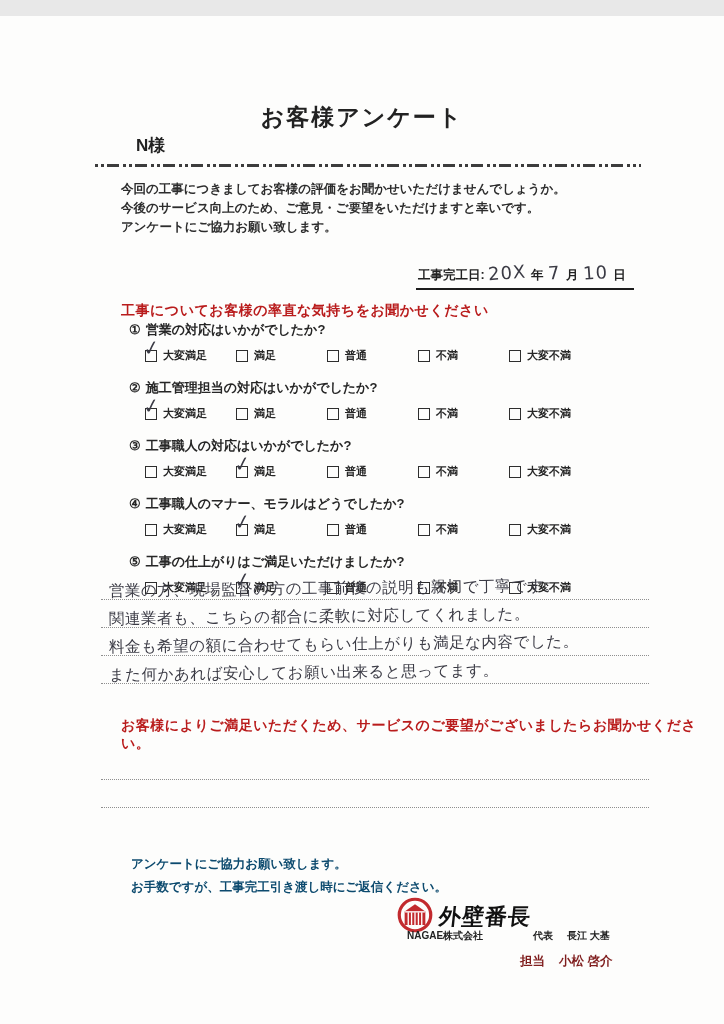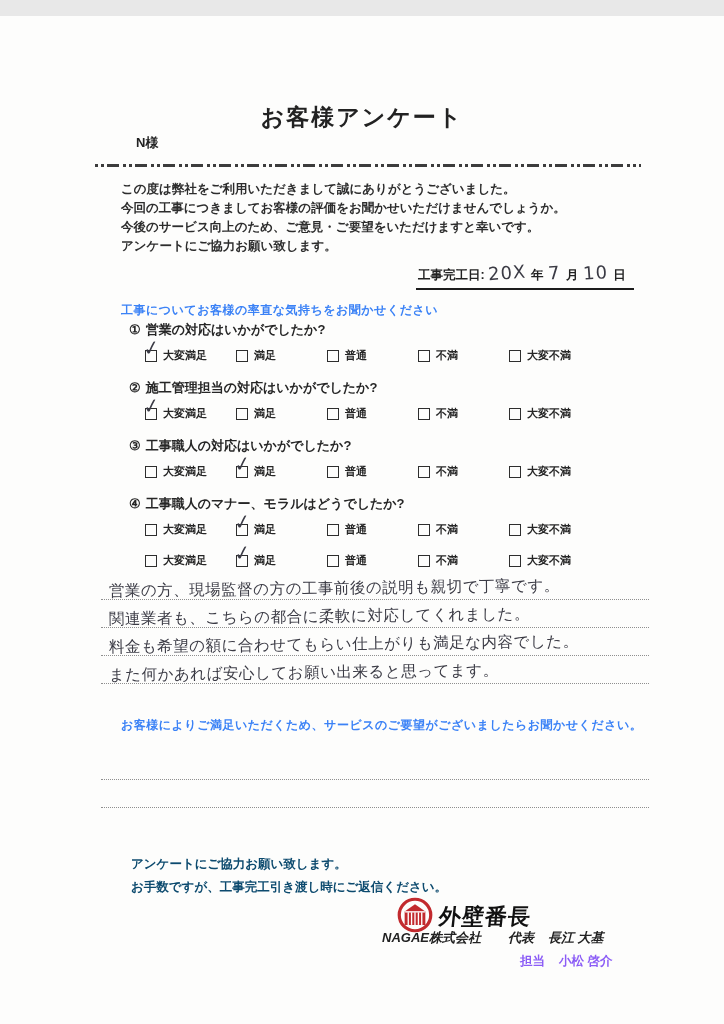--- a/index.html
+++ b/index.html
@@ -4,33 +4,33 @@
 <style>
   html,body{margin:0;padding:0;background:#e8e8e8;}
   .page{
     position:relative;width:724px;height:1024px;margin:16px auto;
     background:#fdfdfc;overflow:hidden;
     font-family:"Liberation Sans",sans-serif;color:#2b2b2b;
   }
   
   .title{position:absolute;top:86px;left:0;width:724px;text-align:center;
     font-size:23px;font-weight:700;letter-spacing:2px;color:#222;}
-  .customer{position:absolute;top:118px;left:136px;font-size:13px;font-weight:700;color:#222;}
+  .customer{position:absolute;top:118px;left:136px;font-size:17px;font-weight:700;color:#222;}
   .rule-dashdot{position:absolute;top:148px;left:95px;width:546px;height:3px;
     background:repeating-linear-gradient(90deg,#3c3c3c 0 3px,transparent 3px 6px,#3c3c3c 6px 9px,transparent 9px 12px,#3c3c3c 12px 24px,transparent 24px 28px);}
   .intro{position:absolute;top:164px;left:121px;font-size:12.5px;font-weight:600;line-height:19px;color:#2d2d2d;}
   
   .date-row{position:absolute;top:246px;left:416px;display:inline-flex;align-items:baseline;
     border-bottom:2px solid #1c1c1c;padding:0 6px 4px 2px;}
   .date-label{font-size:12.5px;font-weight:700;color:#222;}
   .date-unit{font-size:12.5px;font-weight:700;color:#222;margin:0 2px;}
   .hand{font-family:"DejaVu Sans",sans-serif;color:#3b3b45;}
   .date-hand{font-size:18px;letter-spacing:1px;transform:rotate(-4deg);display:inline-block;margin:0 3px;}
   
-  .sec-heading{position:absolute;font-size:12px;font-weight:700;color:#3b82f6;letter-spacing:.5px;}
+  .sec-heading{position:absolute;font-size:14px;font-weight:700;color:#b91c1c;letter-spacing:.5px;}
   .h1{top:286px;left:121px;}
   .h2{top:701px;left:121px;}
   .questions{position:absolute;top:305px;left:129px;width:540px;}
   .q-line{font-size:13px;font-weight:700;color:#262626;margin-bottom:9px;}
   .q-num{margin-right:5px;}
   .q-opts{display:flex;margin:0 0 16px 16px;}
   .opt{display:flex;align-items:center;width:91px;}
   .cb{position:relative;width:10px;height:10px;border:1.6px solid #2e2e2e;flex:none;background:#fdfdfc;}
   .mark{position:absolute;left:-3px;top:-13px;font-size:20px;line-height:1;font-weight:700;
     color:#3b3b45;transform:rotate(-10deg);}
@@ -41,36 +41,35 @@
   .area2{top:736px;}
   .c-line{position:relative;height:27px;border-bottom:1px dotted #8f8f8f;}
   .c-text{position:absolute;left:8px;bottom:-3px;font-size:15.5px;letter-spacing:.5px;white-space:nowrap;
     transform:rotate(-0.7deg);transform-origin:left bottom;}
   
   .foot-line{position:absolute;left:131px;font-size:12.5px;font-weight:600;color:#0c4a6e;}
   .f1{top:840px;}
   .f2{top:863px;}
   .logo-row{position:absolute;top:881px;left:397px;display:flex;align-items:center;}
   .logo-text{font-size:22px;font-weight:900;color:#111;transform:skewX(-6deg);letter-spacing:1px;margin-left:6px;}
-  .company-row{position:absolute;top:913px;left:382px;display:flex;font-size:13px;font-weight:600;color:#222;font-style:italic;}
+  .company-row{position:absolute;top:913px;left:407px;display:flex;font-size:10px;font-weight:600;color:#222;}
   .company-name{width:126px;}
   .person-label{font-weight:700;margin-right:14px;}
-  .staff-row{position:absolute;top:937px;left:520px;display:flex;font-size:12.5px;font-weight:600;color:#8b5cf6;}
+  .staff-row{position:absolute;top:937px;left:520px;display:flex;font-size:12.5px;font-weight:600;color:#7f1d1d;}
 </style>
 </head>
 <body>
 
 <div class="page">
 
   <div class="title">お客様アンケート</div>
   <div class="customer">N様</div>
   <div class="rule-dashdot"></div>
 
   <div class="intro">
-    <div>この度は弊社をご利用いただきまして誠にありがとうございました。</div>
     <div>今回の工事につきましてお客様の評価をお聞かせいただけませんでしょうか。</div>
     <div>今後のサービス向上のため、ご意見・ご要望をいただけますと幸いです。</div>
     <div>アンケートにご協力お願い致します。</div>
   </div>
 
   <div class="date-row">
     <span class="date-label">工事完工日:</span>
     <span class="hand date-hand">20X</span>
     <span class="date-unit">年</span>
     <span class="hand date-hand">7</span>
@@ -196,20 +195,23 @@
             <span class="opt-label">不満</span>
           </div>
           <div class="opt">
             <span class="cb"></span>
             <span class="opt-label">大変不満</span>
           </div>
         </div>
     </div>
 
     <div class="q-block">
+      <div class="q-line">
+        <span class="q-num">⑤</span><span>工事の仕上がりはご満足いただけましたか?</span>
+      </div>
       <div class="q-opts">
           <div class="opt">
             <span class="cb"></span>
             <span class="opt-label">大変満足</span>
           </div>
           <div class="opt">
             <span class="cb">
               <span class="mark hand">✓</span>
             </span>
             <span class="opt-label">満足</span>

